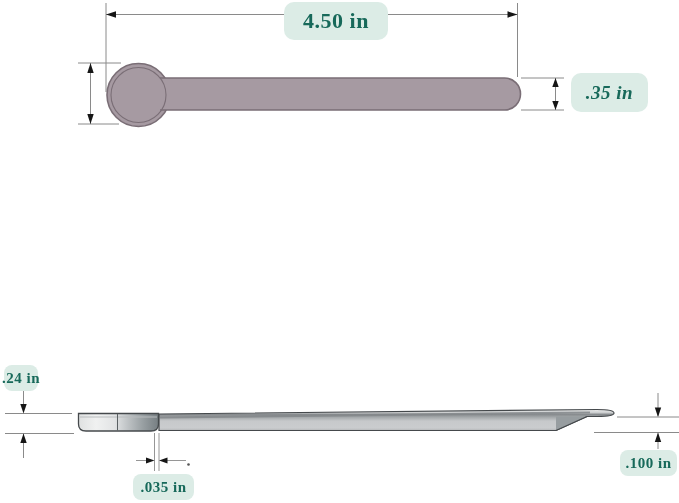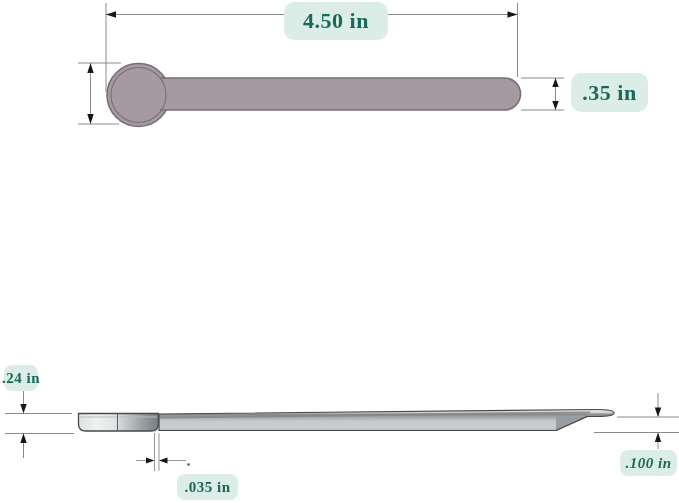--- a/index.html
+++ b/index.html
@@ -17,24 +17,24 @@
     background:var(--label-bg,#dcece6);
     color:var(--label-text,#17695a);
     font-family:"Liberation Serif",serif;
     font-weight:bold;
     border-radius:10px;
     letter-spacing:.5px;
     white-space:nowrap;
   }
   .lbl-length{left:268px;top:2px;width:104px;height:38px;font-size:22px;margin-left:16px;}
   .lbl-head-diameter{left:4px;top:77px;width:64px;height:34px;font-size:18px;}
-  .lbl-handle-width{left:571px;top:73px;width:77px;height:39px;font-size:22px;}
+  .lbl-handle-width{left:571px;top:73px;width:77px;height:39px;font-size:19px;font-style:italic;}
   .lbl-head-depth{left:4px;top:365px;width:34px;height:26px;font-size:15px;border-radius:8px;}
-  .lbl-edge-thickness{left:133px;top:474px;width:61px;height:26px;font-size:15px;border-radius:8px;margin-left:44px;}
-  .lbl-tip-thickness{left:620px;top:450px;width:57px;height:26px;font-size:15px;border-radius:8px;font-style:italic;}
+  .lbl-edge-thickness{left:133px;top:474px;width:61px;height:26px;font-size:15px;border-radius:8px;}
+  .lbl-tip-thickness{left:620px;top:450px;width:57px;height:26px;font-size:15px;border-radius:8px;}
 </style>
 </head>
 <body>
 
 <div class="canvas">
 
   <svg width="679" height="503" viewBox="0 0 679 503">
     <defs>
       <linearGradient id="headGrad" x1="0" y1="0" x2="1" y2="0">
         <stop offset="0" stop-color="#dfe1e1"></stop>

